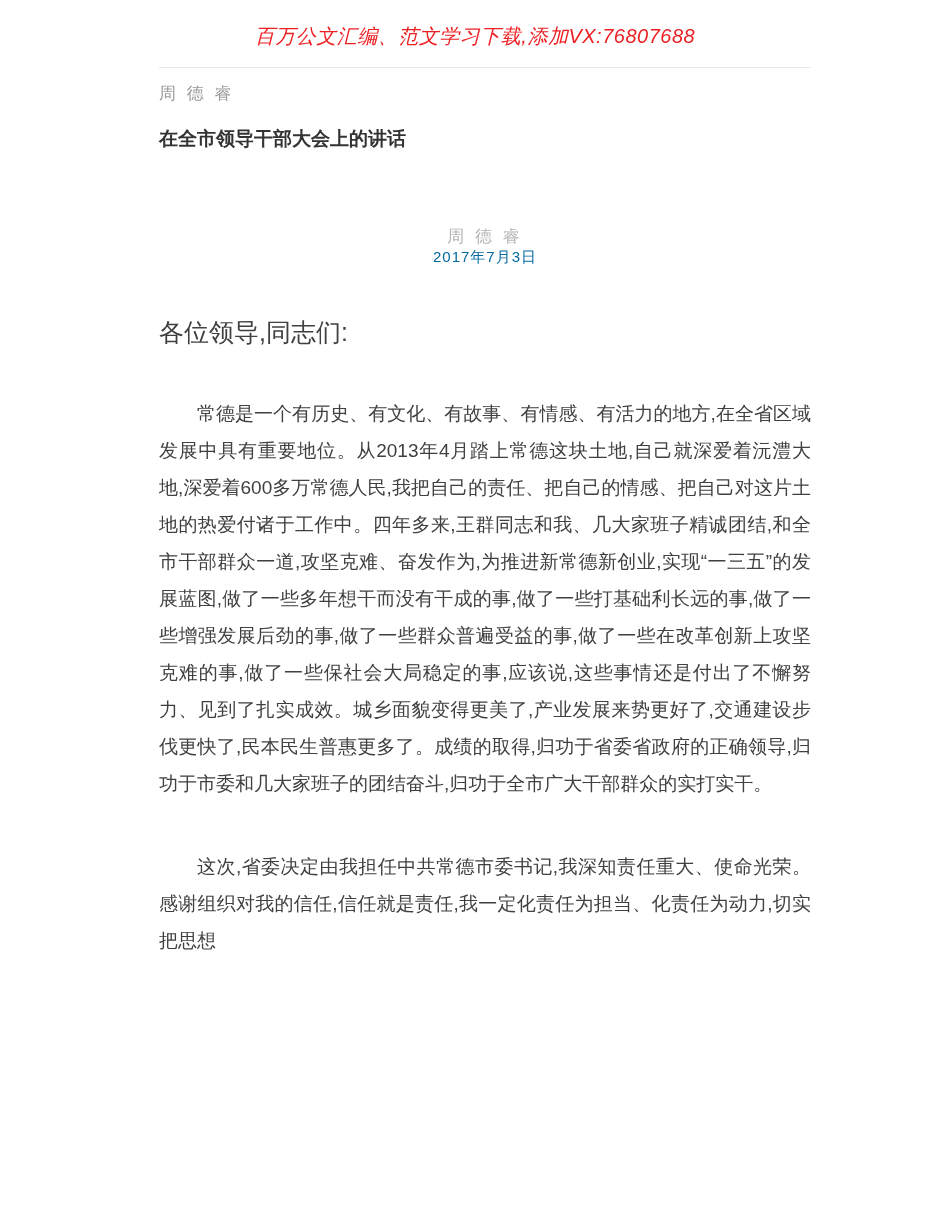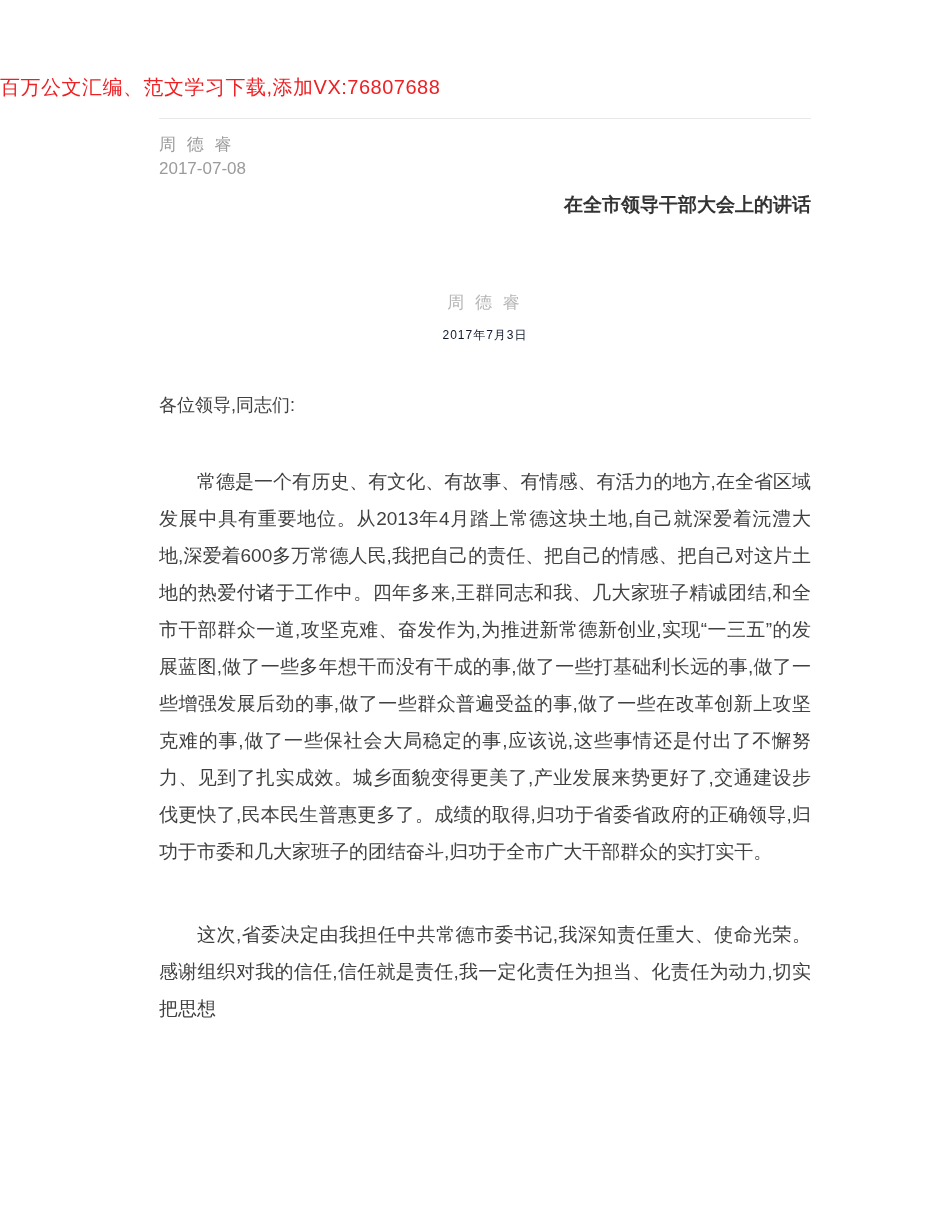--- a/index.html
+++ b/index.html
@@ -7,25 +7,27 @@
     padding: 0;
     background: #ffffff;
   }
   body {
     width: 950px;
     height: 1230px;
     overflow: hidden;
     font-family: "Liberation Sans", "DejaVu Sans", sans-serif;
   }
   .banner {
-    padding-top: 74px;
+    padding-top: 23px;
+    text-align: center;
     font-size: 20px;
     font-weight: 400;
     color: #ed2024;
     letter-spacing: 0.5px;
+    font-style: italic;
   }
   .article {
     width: 652px;
     margin-left: 159px;
   }
   .title {
     margin: 62px 0 0 0;
     font-size: 27px;
     font-weight: 500;
     color: #4a4a4a;
@@ -40,44 +42,42 @@
   .meta {
     margin-top: 14px;
     font-size: 17px;
     line-height: 24px;
     color: #9b9b9b;
   }
   .meta .author {
     letter-spacing: 3px;
   }
   .subtitle {
-    margin-top: 11px;
+    margin-top: 20px;
     font-size: 19px;
     font-weight: 700;
     color: #333333;
-    text-align: right;
   }
   .byline {
     margin-top: 73px;
     text-align: center;
   }
   .byline .byline-author {
     font-size: 17px;
     color: #b5b5b5;
     letter-spacing: 3px;
   }
   .byline .byline-date {
-    margin-top: 13px;
-    font-size: 12px;
-    color: #0f172a;
+    font-size: 15px;
+    color: #0369a1;
     letter-spacing: 1px;
   }
   .salutation {
     margin-top: 49px;
-    font-size: 18px;
+    font-size: 25px;
     color: #404040;
   }
   .para {
     margin: 46px 0 0 0;
     font-size: 19px;
     line-height: 37px;
     color: #404040;
     text-align: justify;
     text-indent: 2em;
   }
@@ -87,21 +87,20 @@
 
 <div class="banner">百万公文汇编、范文学习下载,添加VX:76807688</div>
 
 <div class="article">
 
 
   <hr class="divider">
 
   <div class="meta">
     <div class="author">周 德 睿</div>
-    <div class="date">2017-07-08</div>
   </div>
 
   <div class="subtitle">在全市领导干部大会上的讲话</div>
 
   <div class="byline">
     <div class="byline-author">周 德 睿</div>
     <div class="byline-date">2017年7月3日</div>
   </div>
 
   <div class="salutation">各位领导,同志们:</div>

